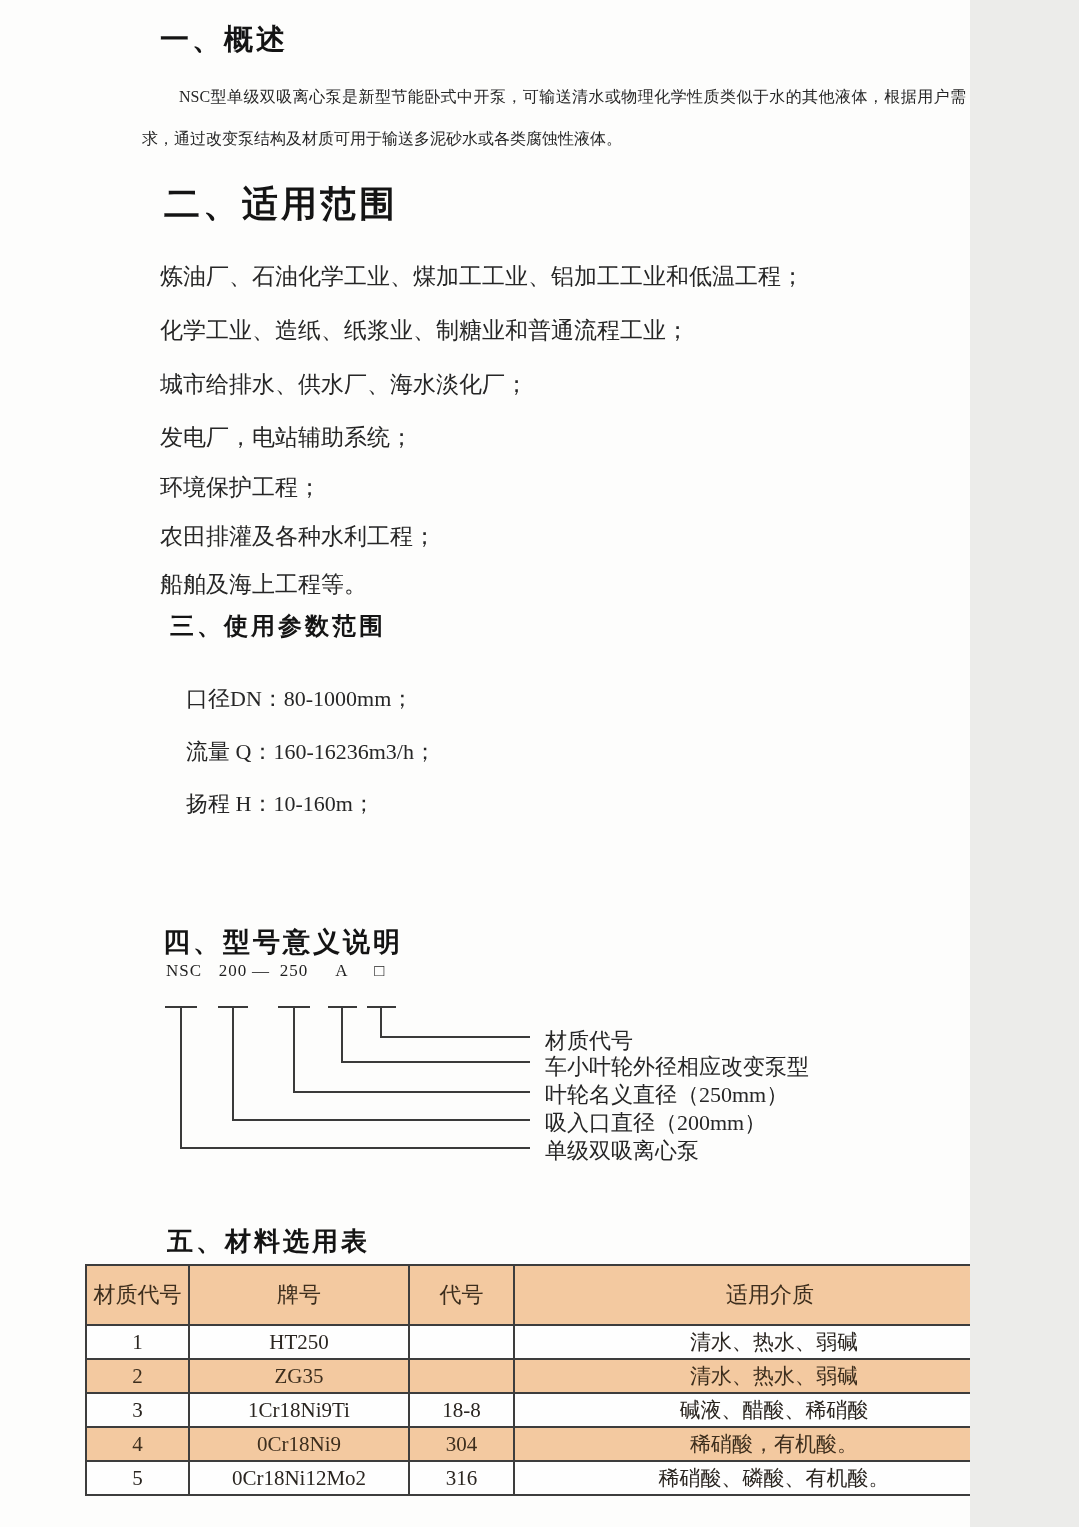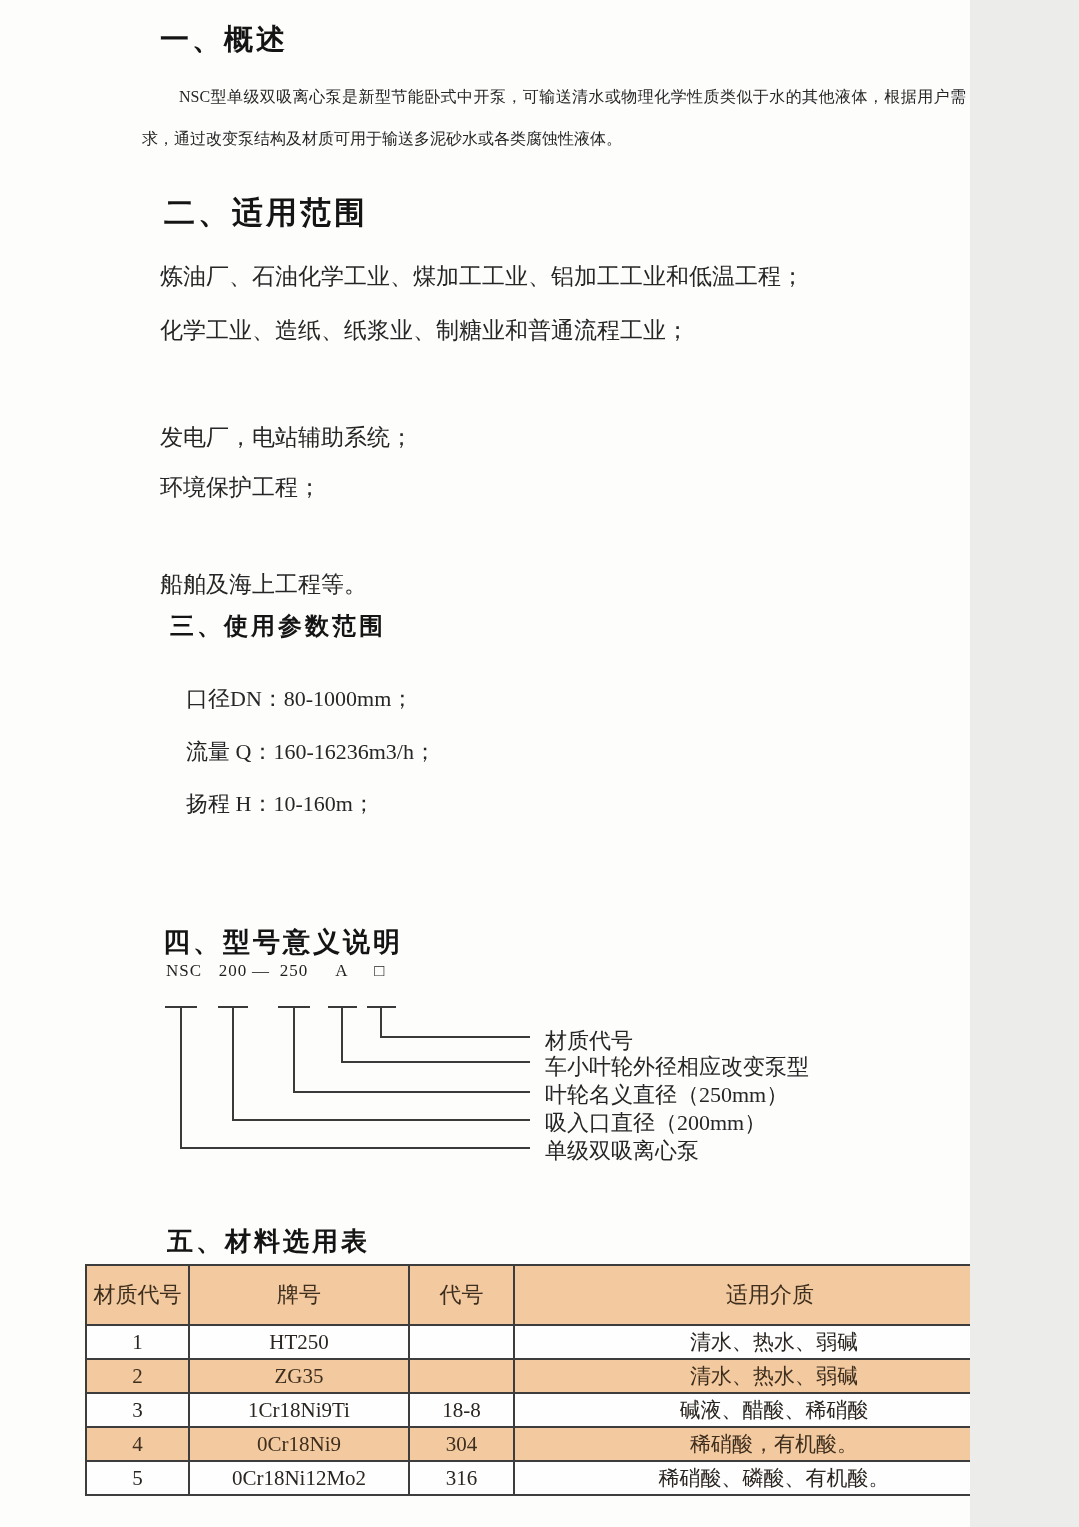--- a/index.html
+++ b/index.html
@@ -6,21 +6,21 @@
   body{width:1079px;height:1527px;background:#ececea;}
   .page{
     position:relative;width:970px;height:1527px;background:#fdfdfc;overflow:hidden;
     font-family:"Liberation Serif","DejaVu Serif",serif;color:#2a2a2a;
   }
   .heading{
     position:absolute;font-family:"Liberation Sans","DejaVu Sans",sans-serif;
     font-weight:bold;color:#141414;letter-spacing:3px;white-space:nowrap;
   }
   #s1-title{left:160px;top:20px;font-size:29px;}
-  #s2-title{left:164px;top:192px;font-size:31px;}
+  #s2-title{left:164px;top:180px;font-size:36px;}
   #s3-title{left:170px;top:610px;font-size:24px;}
   #s4-title{left:163px;top:892px;font-size:27px;margin-top:32px;}
   #s5-title{left:167px;top:1224px;font-size:26px;}
 
   #s1-para{
     position:absolute;left:142px;top:76px;width:824px;
     font-size:16px;line-height:42px;text-indent:37px;text-align:justify;color:#262626;
   }
   .list-item{position:absolute;left:160px;font-size:23px;white-space:nowrap;color:#262626;margin-top:13px;}
   .param-item{position:absolute;left:186px;font-size:22px;white-space:nowrap;color:#262626;}
@@ -50,22 +50,24 @@
 <body>
 
 <div class="page">
 
   <div class="heading" id="s1-title">一、概述</div>
   <div id="s1-para">NSC型单级双吸离心泵是新型节能卧式中开泵，可输送清水或物理化学性质类似于水的其他液体，根据用户需求，通过改变泵结构及材质可用于输送多泥砂水或各类腐蚀性液体。</div>
 
   <div class="heading" id="s2-title">二、适用范围</div>
   <div class="list-item" style="top:248px">炼油厂、石油化学工业、煤加工工业、铝加工工业和低温工程；</div>
   <div class="list-item" style="top:302px">化学工业、造纸、纸浆业、制糖业和普通流程工业；</div>
+  <div class="list-item" style="top:356px">城市给排水、供水厂、海水淡化厂；</div>
   <div class="list-item" style="top:409px">发电厂，电站辅助系统；</div>
   <div class="list-item" style="top:459px">环境保护工程；</div>
+  <div class="list-item" style="top:508px">农田排灌及各种水利工程；</div>
   <div class="list-item" style="top:556px">船舶及海上工程等。</div>
 
   <div class="heading" id="s3-title">三、使用参数范围</div>
   <div class="param-item" style="top:684px">口径DN：80-1000mm；</div>
   <div class="param-item" style="top:737px">流量 Q：160-16236m3/h；</div>
   <div class="param-item" style="top:789px">扬程 H：10-160m；</div>
 
   <div class="heading" id="s4-title">四、型号意义说明</div>
 
   <span class="model-part" style="left:184px">NSC</span>

